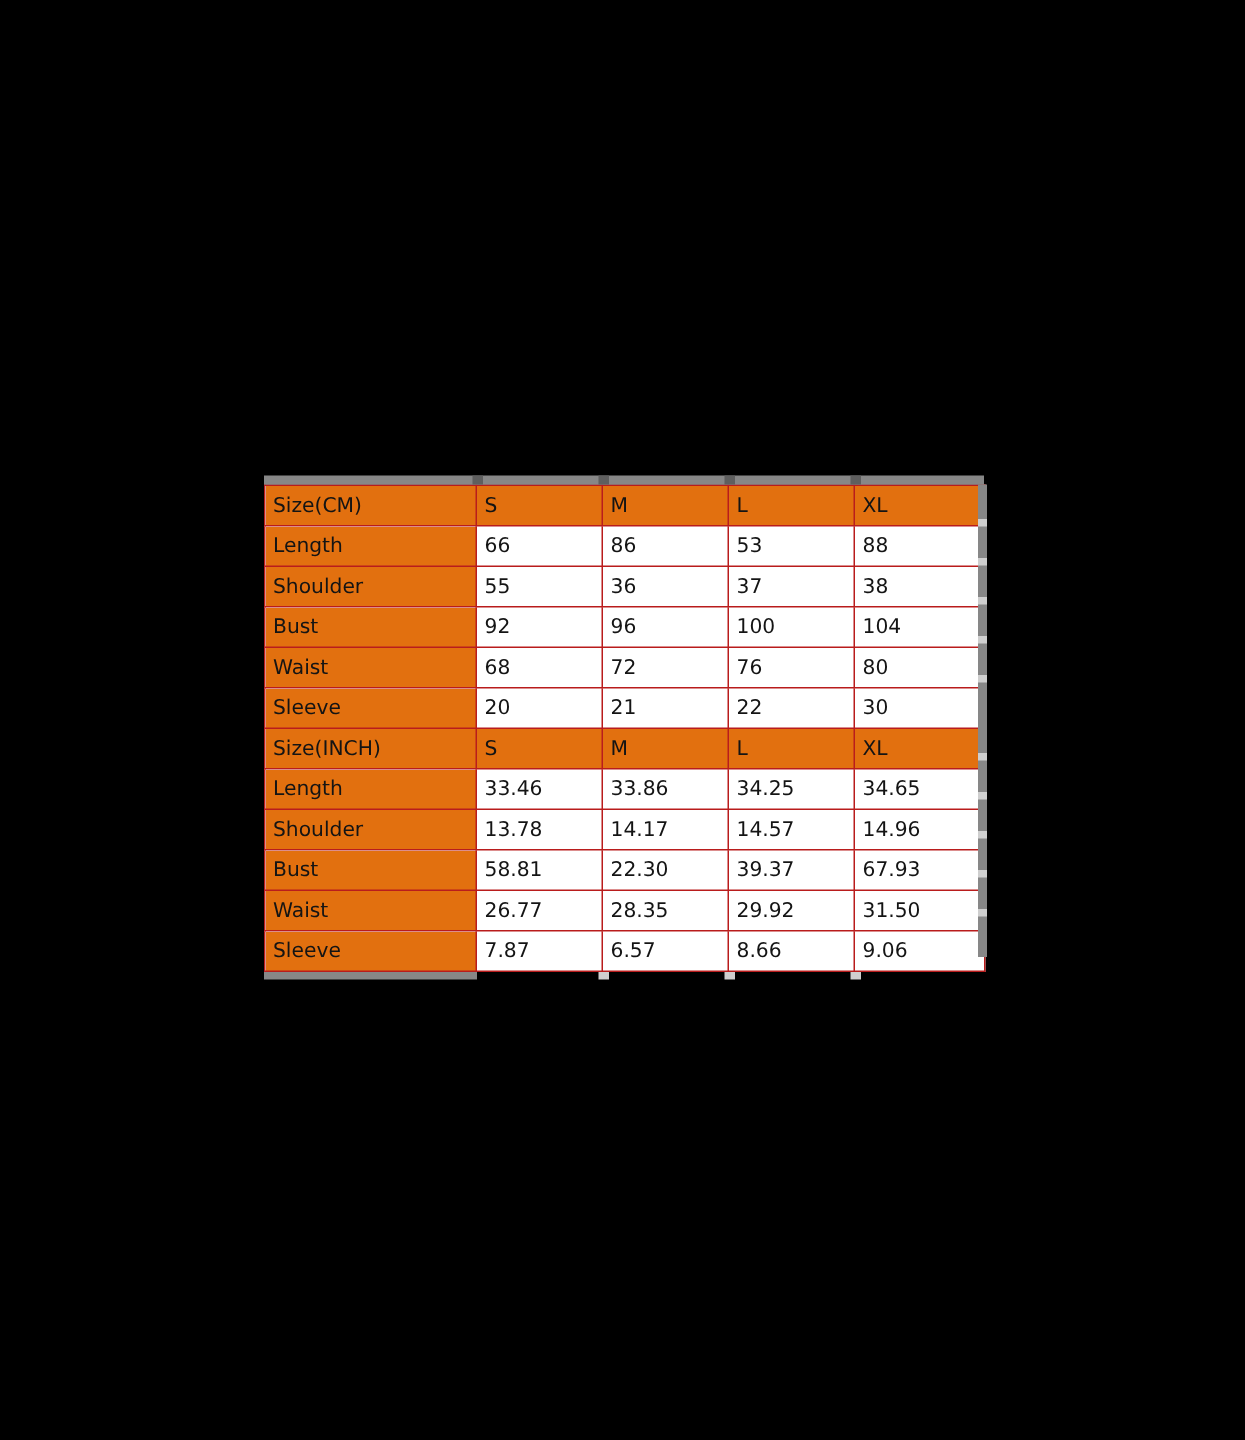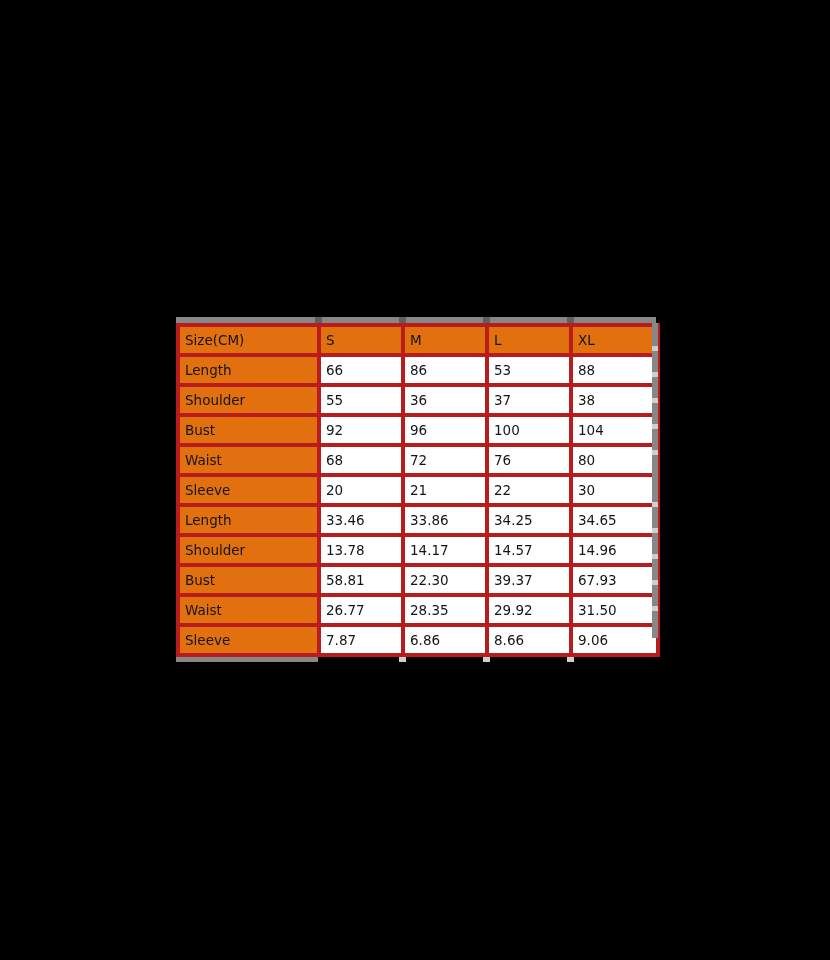--- a/index.html
+++ b/index.html
@@ -81,21 +81,21 @@
 
   
   table.size-table {
     border-collapse: collapse;
     table-layout: fixed;
     width: 480px;
     margin-left: 2px;
     background: #ffffff;
   }
   table.size-table td {
-    border: 4px solid #b91c1c;
+    border: 1px solid #b91c1c;
     height: 26px;
     padding: 0 0 0 5px;
     font-size: 13.5px;
     line-height: 26px;
     color: #141414;
     white-space: nowrap;
     overflow: hidden;
     text-align: left;
     vertical-align: middle;
   }
@@ -185,20 +185,27 @@
         <td>80</td>
       </tr>
       <tr>
         <td class="label-cell">Sleeve</td>
         <td>20</td>
         <td>21</td>
         <td>22</td>
         <td>30</td>
       </tr>
 
+      <tr class="header-row">
+        <td class="label-cell">Size(INCH)</td>
+        <td>S</td>
+        <td>M</td>
+        <td>L</td>
+        <td>XL</td>
+      </tr>
 
       <tr>
         <td class="label-cell">Length</td>
         <td>33.46</td>
         <td>33.86</td>
         <td>34.25</td>
         <td>34.65</td>
       </tr>
       <tr>
         <td class="label-cell">Shoulder</td>
@@ -217,21 +224,21 @@
       <tr>
         <td class="label-cell">Waist</td>
         <td>26.77</td>
         <td>28.35</td>
         <td>29.92</td>
         <td>31.50</td>
       </tr>
       <tr>
         <td class="label-cell">Sleeve</td>
         <td>7.87</td>
-        <td>6.86</td>
+        <td>6.57</td>
         <td>8.66</td>
         <td>9.06</td>
       </tr>
 
     </tbody>
   </table>
 
   <div style="position:relative;">
     <div class="chrome-bottom"></div>
     <div class="chrome-bottom-ticks">

